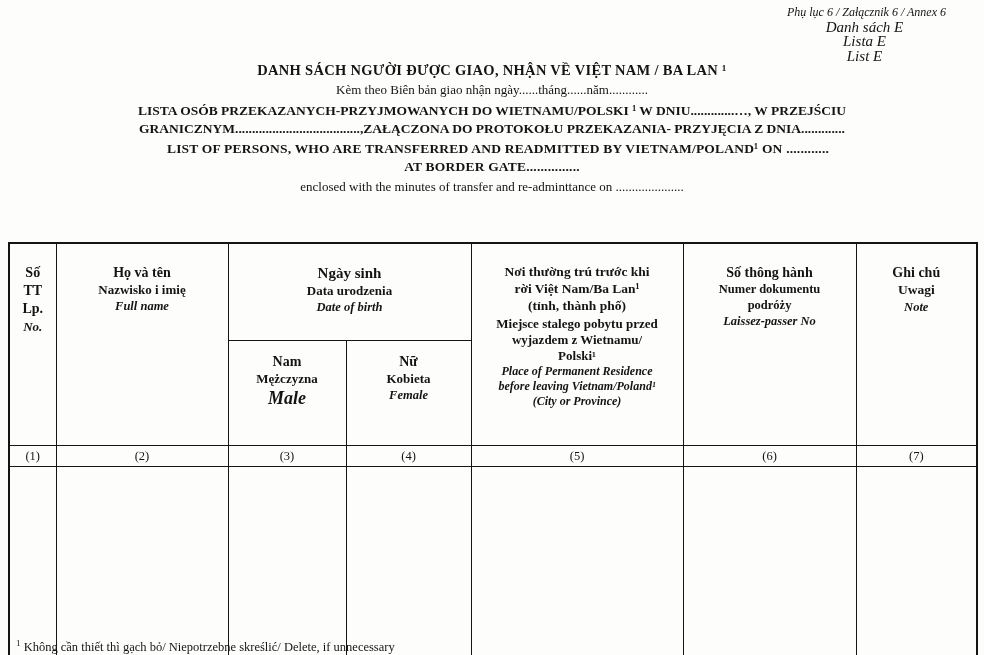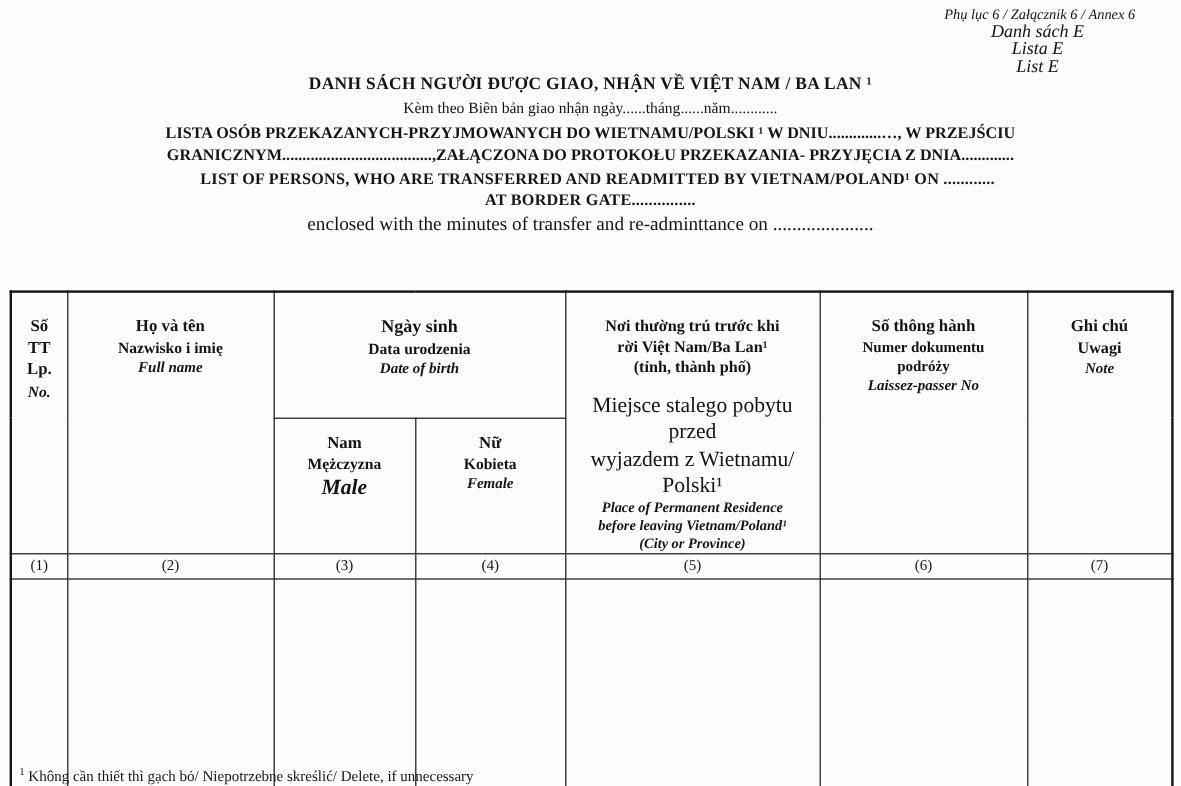--- a/index.html
+++ b/index.html
@@ -15,39 +15,39 @@
   
   .heading{position:absolute;top:62px;left:0;width:100%;text-align:center;}
   .heading div{white-space:nowrap;}
   .h-title{font-size:14.5px;font-weight:bold;letter-spacing:.3px;}
   .h-vn2{font-size:13.5px;font-weight:bold;margin-top:4px;}
   .h-vn3{font-size:13px;margin-top:3px;}
   .h-pl1{font-size:13.5px;font-weight:bold;margin-top:5px;}
   .h-pl2{font-size:13.5px;font-weight:bold;margin-top:2px;}
   .h-en1{font-size:13.5px;font-weight:bold;margin-top:4px;letter-spacing:.2px;padding-left:12px;}
   .h-en2{font-size:13.5px;font-weight:bold;margin-top:2px;letter-spacing:.2px;}
-  .h-en3{font-size:16px;margin-top:4px;}
+  .h-en3{font-size:13px;margin-top:4px;}
 
   
   table.form{position:absolute;top:242px;left:8px;width:968px;border-collapse:collapse;
              table-layout:fixed;border:2px solid #141414;}
   table.form th,table.form td{border:1px solid #141414;padding:0;vertical-align:top;
              text-align:center;font-weight:normal;overflow:hidden;}
   tr.hdr-top th{height:76px;padding-top:20px;}
   tr.hdr-sub th{height:92px;padding-top:12px;}
   tr.numrow td{height:20px;font-size:12.5px;line-height:19px;vertical-align:middle;}
   tr.bodyrow td{height:203px;}
 
   .ln-vn{font-weight:bold;font-size:14px;line-height:1.3;}
   .ln-vn-lg{font-weight:bold;font-size:15px;line-height:1.25;}
   .ln-pl{font-weight:bold;font-size:12.5px;line-height:1.25;}
   .ln-en{font-weight:bold;font-style:italic;font-size:12px;line-height:1.3;}
   .prewrap{white-space:pre-line;}
   .res-vn{font-weight:bold;font-size:13.5px;line-height:1.25;}
-  .res-pl{font-weight:normal;font-size:18px;line-height:1.25;margin-top:11px;}
+  .res-pl{font-weight:bold;font-size:13px;line-height:1.25;margin-top:1px;}
   .res-en{font-weight:bold;font-style:italic;font-size:12px;line-height:1.25;}
 
   
   .footnote{position:absolute;top:638px;left:16px;font-size:12.5px;}
   .footnote sup{font-size:9px;}
 </style>
 </head>
 <body>
 
 <div class="page">

